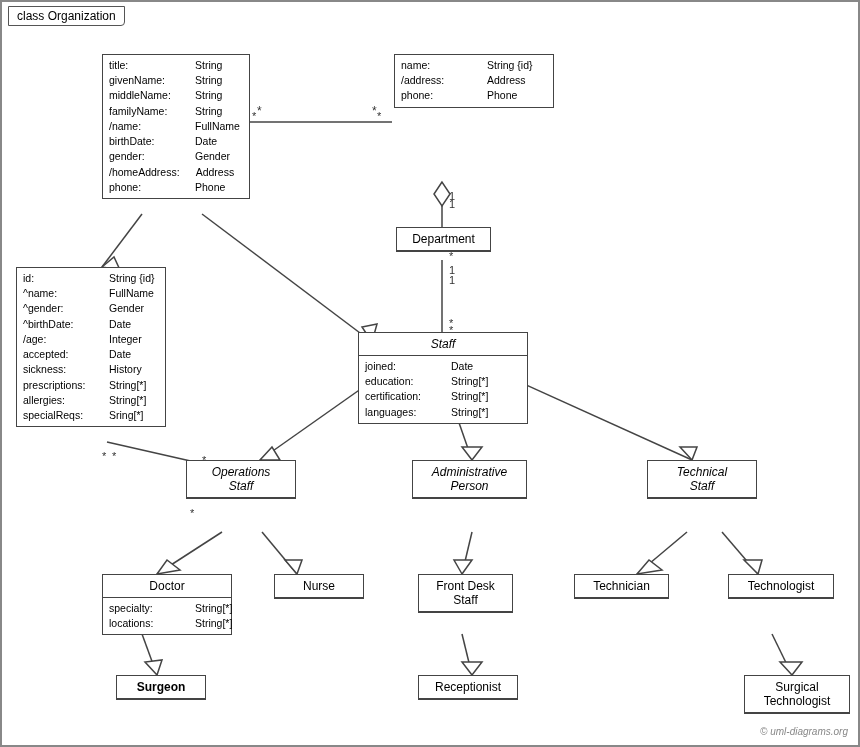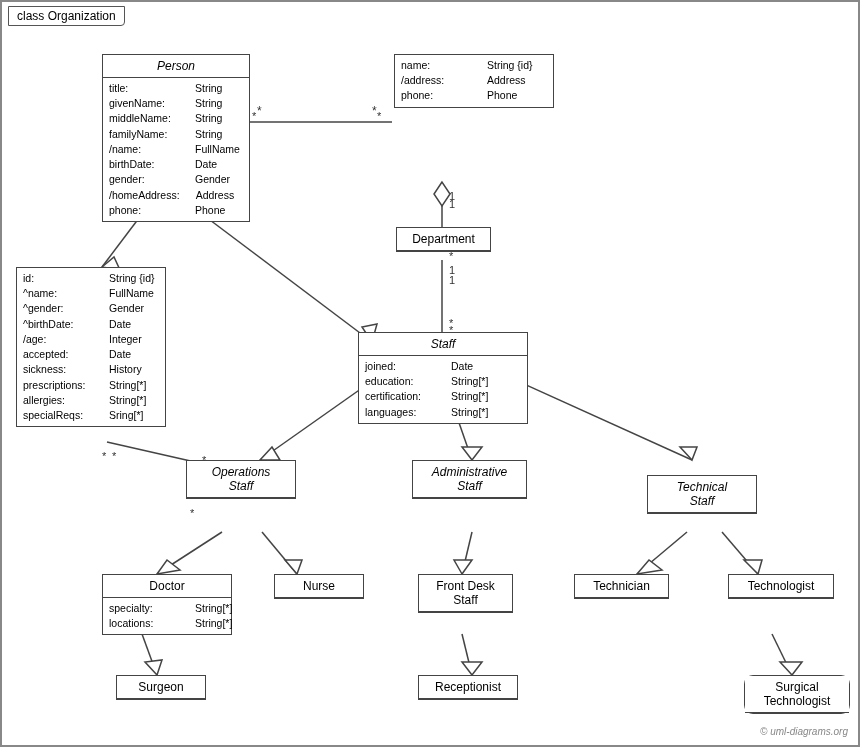--- a/index.html
+++ b/index.html
@@ -147,21 +147,20 @@
     <polygon points="155,673 143,660 160,658" fill="white" stroke="#444" stroke-width="1.5"></polygon>
 
     <line x1="460" y1="632" x2="470" y2="673" stroke="#444" stroke-width="1.5"></line>
     <polygon points="470,673 460,660 480,660" fill="white" stroke="#444" stroke-width="1.5"></polygon>
 
     <line x1="770" y1="632" x2="790" y2="673" stroke="#444" stroke-width="1.5"></line>
     <polygon points="790,673 778,660 800,660" fill="white" stroke="#444" stroke-width="1.5"></polygon>
   </svg>
 
   <div class="uml-class" style="left:100px; top:52px; width:148px;">
-    <div class="class-name italic">Person</div>
     <div class="class-body">
       <div class="attr-row">
           <span class="attr-name">title:</span>
           <span class="attr-type">String</span>
         </div>
       <div class="attr-row">
           <span class="attr-name">givenName:</span>
           <span class="attr-type">String</span>
         </div>
       <div class="attr-row">
@@ -283,24 +282,24 @@
     </div>
   </div>
 
   <div class="uml-class" style="left:184px; top:458px; width:110px;">
     <div class="class-name italic" style="white-space:pre-line;">Operations
 Staff</div>
   </div>
 
   <div class="uml-class" style="left:410px; top:458px; width:115px;">
     <div class="class-name italic" style="white-space:pre-line;">Administrative
-Staff</div>
-  </div>
-
-  <div class="uml-class" style="left:645px; top:458px; width:110px;margin-top:15px;">
+Person</div>
+  </div>
+
+  <div class="uml-class" style="left:645px; top:458px; width:110px;">
     <div class="class-name italic" style="white-space:pre-line;">Technical
 Staff</div>
   </div>
 
   <div class="uml-class" style="left:100px; top:572px; width:130px;">
     <div class="class-name">Doctor</div>
     <div class="class-body">
       <div class="attr-row">
           <span class="attr-name">specialty:</span>
           <span class="attr-type">String[*]</span>
@@ -322,29 +321,29 @@
   </div>
 
   <div class="uml-class" style="left:572px; top:572px; width:95px;">
     <div class="class-name">Technician</div>
   </div>
 
   <div class="uml-class" style="left:726px; top:572px; width:106px;">
     <div class="class-name">Technologist</div>
   </div>
 
-  <div class="uml-class" style="left:114px; top:673px; width:85px;">
+  <div class="uml-class" style="left:114px; top:673px; width:85px;font-weight:bold;">
     <div class="class-name">Surgeon</div>
   </div>
 
   <div class="uml-class" style="left:416px; top:673px; width:100px;">
     <div class="class-name">Receptionist</div>
   </div>
 
-  <div class="uml-class" style="left:742px; top:673px; width:106px;border-radius:9px;">
+  <div class="uml-class" style="left:742px; top:673px; width:106px;">
     <div class="class-name" style="white-space:pre-line;">Surgical
 Technologist</div>
   </div>
 
   <span class="multiplicity" style="left:250px; top:108px;">*</span>
   <span class="multiplicity" style="left:375px; top:108px;">*</span>
   <span class="multiplicity" style="left:447px; top:196px;">1</span>
   <span class="multiplicity" style="left:447px; top:248px;">*</span>
   <span class="multiplicity" style="left:447px; top:272px;">1</span>
   <span class="multiplicity" style="left:447px; top:322px;">*</span>

